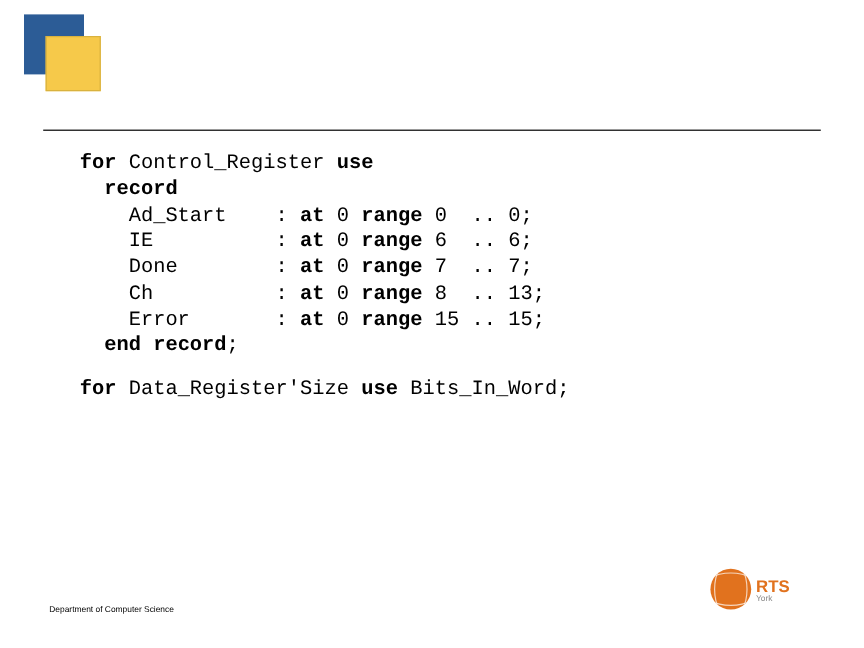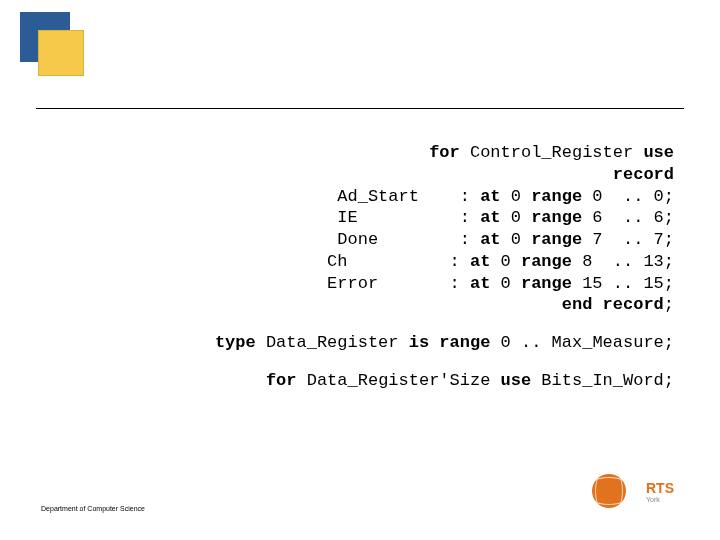--- a/index.html
+++ b/index.html
@@ -49,24 +49,23 @@
     position: absolute;
     top: 126px;
     left: 46px;
     right: 46px;
     font-family: "Courier New", Courier, monospace;
     font-size: 17px;
     line-height: 1.28;
     color: #000;
   }
   .code-area pre {
-    margin: 16px 0 14px 0;
+    margin: 0 0 14px 0;
     white-space: pre;
     font-family: inherit;
-    text-align: right;
   }
   .code-area b {
     font-weight: bold;
   }
   .footer {
     position: absolute;
     bottom: 28px;
     left: 0;
     right: 0;
     height: 50px;
@@ -125,21 +124,21 @@
     border: 1px solid rgba(255,255,255,0.7);
     border-radius: 50%;
   }
   .globe::before {
     top: 3px; bottom: 3px; left: -8px; right: -8px;
   }
   .globe::after {
     top: -8px; bottom: -8px; left: 3px; right: 3px;
   }
   .rts-label {
-    margin-left: 20px;
+    margin-left: 4px;
     font-family: Arial, sans-serif;
     font-weight: bold;
     font-size: 14px;
     color: #e1721e;
   }
   .rts-label .sub {
     display: block;
     font-size: 7px;
     font-weight: normal;
     color: #888;
@@ -157,21 +156,20 @@
 
 <div class="code-area">
   <pre>  <b>for</b> Control_Register <b>use</b>
     <b>record</b>
       Ad_Start    : <b>at</b> 0 <b>range</b> 0  .. 0;
       IE          : <b>at</b> 0 <b>range</b> 6  .. 6;
       Done        : <b>at</b> 0 <b>range</b> 7  .. 7;
       Ch          : <b>at</b> 0 <b>range</b> 8  .. 13;
       Error       : <b>at</b> 0 <b>range</b> 15 .. 15;
     <b>end record</b>;</pre>
-  <pre>  <b>type</b> Data_Register <b>is range</b> 0 .. Max_Measure;</pre>
   <pre>  <b>for</b> Data_Register'Size <b>use</b> Bits_In_Word;</pre>
 </div>
 
 <div class="footer">
   <div class="footer-logo-left">
     <div class="dept">Department of Computer Science</div>
   </div>
   <div class="footer-logo-right">
     <div class="globe"></div>
     <div class="rts-label">

